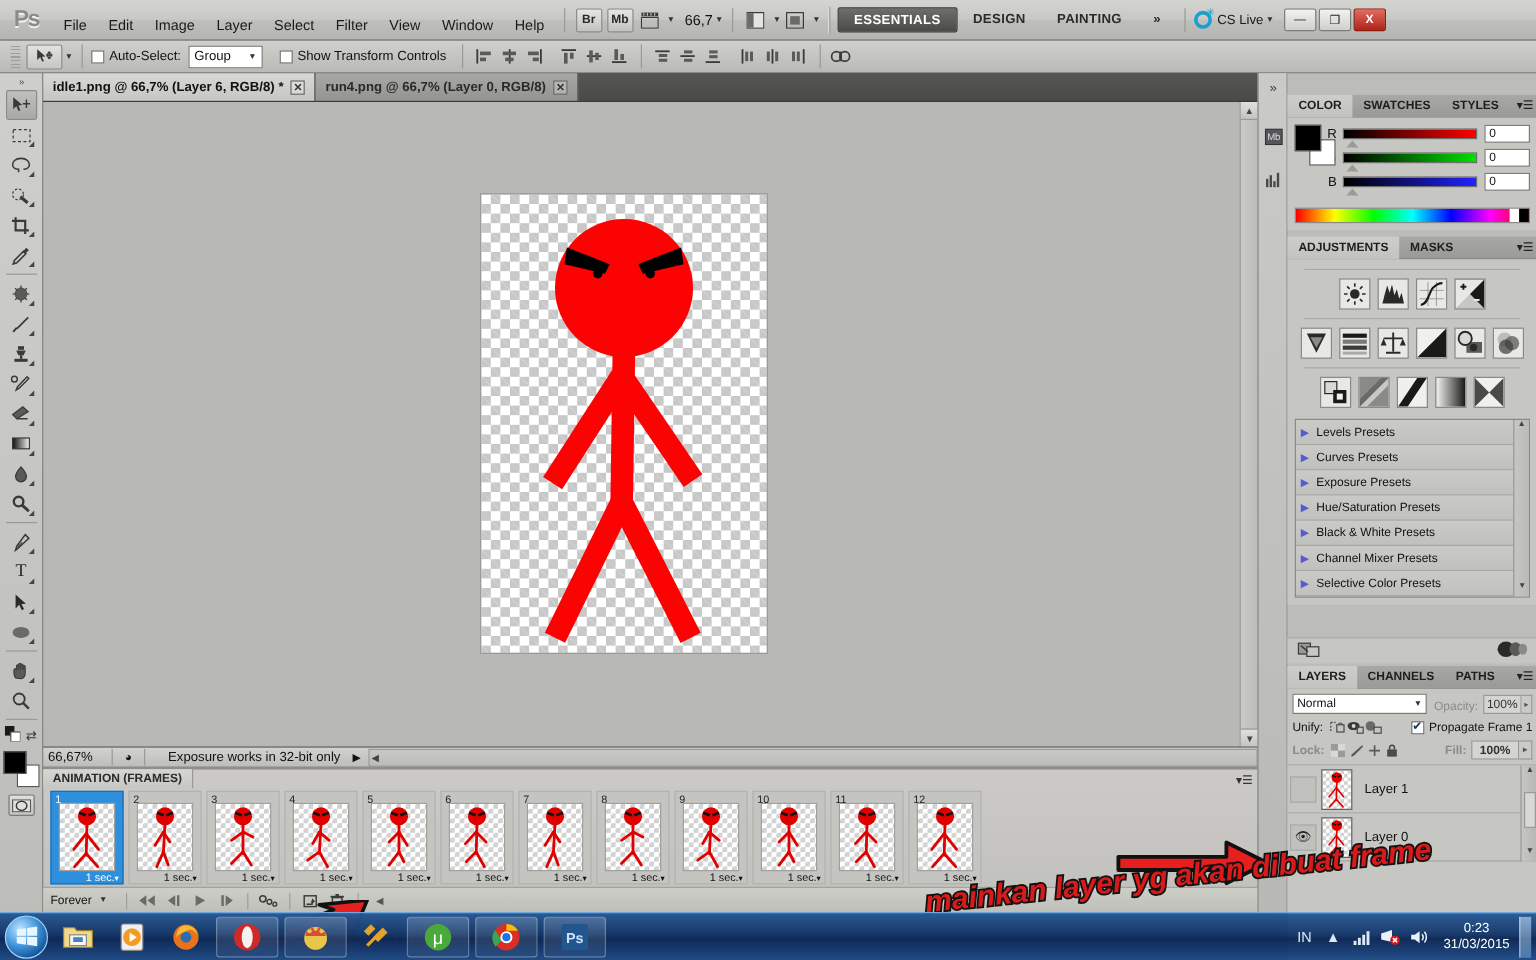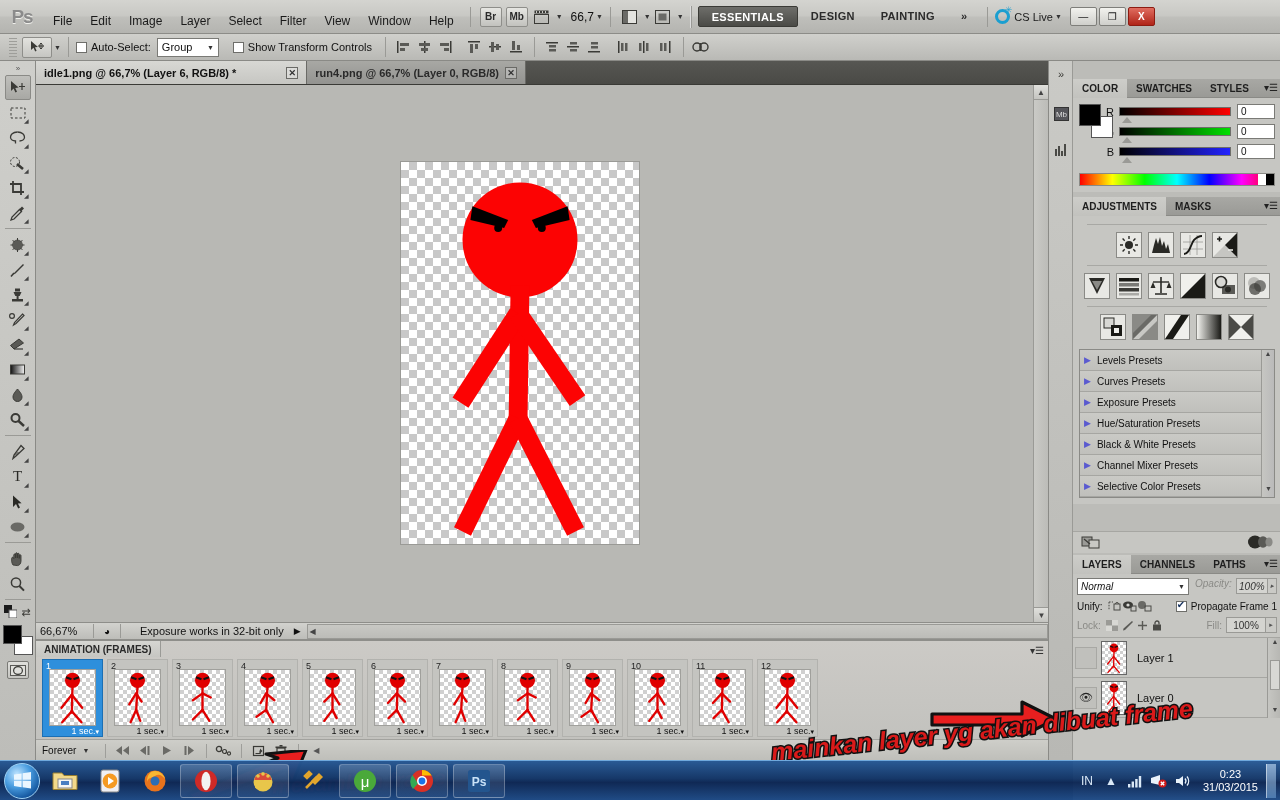--- a/index.html
+++ b/index.html
@@ -136,21 +136,21 @@
     background: linear-gradient(180deg,#565652,#4a4a46);
     border-bottom: 1px solid #3a3a36;
     display: flex; align-items: flex-end;
   }
   .doctab {
     height: 23px; padding: 0 8px; display:flex; align-items:center;
     font-size: 11px; font-weight: bold; color: #2a2a2a;
     background: linear-gradient(180deg,#a8a8a4,#939390);
     border-right: 1px solid #6a6a66;
   }
-  .doctab.active { background: linear-gradient(180deg,#d8d8d4,#c6c6c2); color:#111;gap:44px; }
+  .doctab.active { background: linear-gradient(180deg,#d8d8d4,#c6c6c2); color:#111; }
   .tabclose {
     width: 12px; height: 12px; margin-left: 6px;
     border: 1px solid #6a6a66; display:flex;align-items:center;justify-content:center;
     font-size: 9px; color: #333; background: rgba(255,255,255,.25);
   }
 
   
   .canvasarea {
     position: absolute; left: 36px; top: 85px; width: 1012px; height: 537px;
     background: #b8b8b4; overflow: hidden;
@@ -289,31 +289,31 @@
   .presets { margin-top:6px; border:1px solid #8a8a86; background:#c0c0bc; position:relative; }
   .preset-item { height:21px; display:flex; align-items:center;
     border-bottom:1px solid #a6a6a2; background:linear-gradient(180deg,#cacac6,#c0c0bc);
     font-size:10px;color:#111; padding-left:4px; margin-right:13px;}
   .preset-tri{ color:#5a5ad0; font-size:9px; margin-right:6px;}
   .preset-scroll{position:absolute;right:0;top:0;width:13px;height:100%;
     background:linear-gradient(90deg,#c6c6c2,#bababa);border-left:1px solid #9a9a96;}
   .ps-arrow{height:12px;text-align:center;font-size:7px;color:#444;}
 
   
-  .lay-row1 { display:flex;align-items:flex-start;padding:4px 4px 3px 4px;font-style:italic; }
+  .lay-row1 { display:flex;align-items:flex-end;padding:4px 4px 3px 4px; }
   .blendsel{ flex:0 0 112px; height:17px;background:#fff;border:1px solid #7a7a76;
     font-size:10px;color:#111;display:flex;align-items:center;justify-content:space-between;padding:0 3px;}
   .op-lbl{font-size:10px;color:#8a8a86;margin:0 4px 0 6px;}
   .op-field{width:40px;height:16px;background:#d4d4d0;border:1px solid #9a9a96;font-size:10px;
     color:#333;display:flex;align-items:center;justify-content:center;}
   .op-arrow{width:11px;height:16px;border:1px solid #9a9a96;border-left:none;font-size:7px;
     display:flex;align-items:center;justify-content:center;color:#555;background:#cacac6;}
   .lay-row2{display:flex;align-items:center;padding:1px 4px 3px 4px;font-size:10px;color:#111;}
   .lay-row3{display:flex;align-items:center;padding:1px 4px 4px 4px;font-size:10px;color:#8a8a86;
-    border-bottom:1px solid #a6a6a2;}
+    border-bottom:1px solid #a6a6a2;font-weight:bold;}
   .mini-ico{width:15px;height:14px;display:flex;align-items:center;justify-content:center;font-size:10px;color:#3a3a36;}
   .layerlist{ position:relative; }
   .layer-item{ height:40px; display:flex; align-items:center;
     border-bottom:1px solid #a6a6a2; background:#c6c6c2; padding-left:2px;}
   .eye{width:22px;height:22px;display:flex;align-items:center;justify-content:center;
     border:1px solid #a8a8a4; font-size:11px; color:#222; background:#c0c0bc;}
   .eye.off{color:transparent;}
   .lthumb{ width:26px;height:34px;margin-left:4px;border:1px solid #666;
     background-image:
       linear-gradient(45deg, #d0d0d0 25%, transparent 25%, transparent 75%, #d0d0d0 75%),

